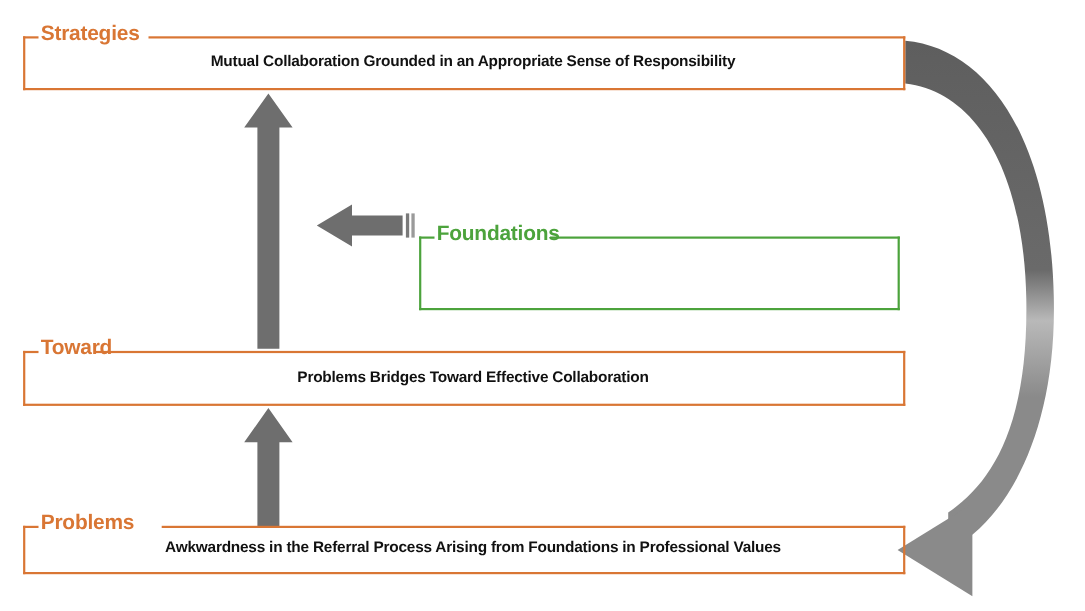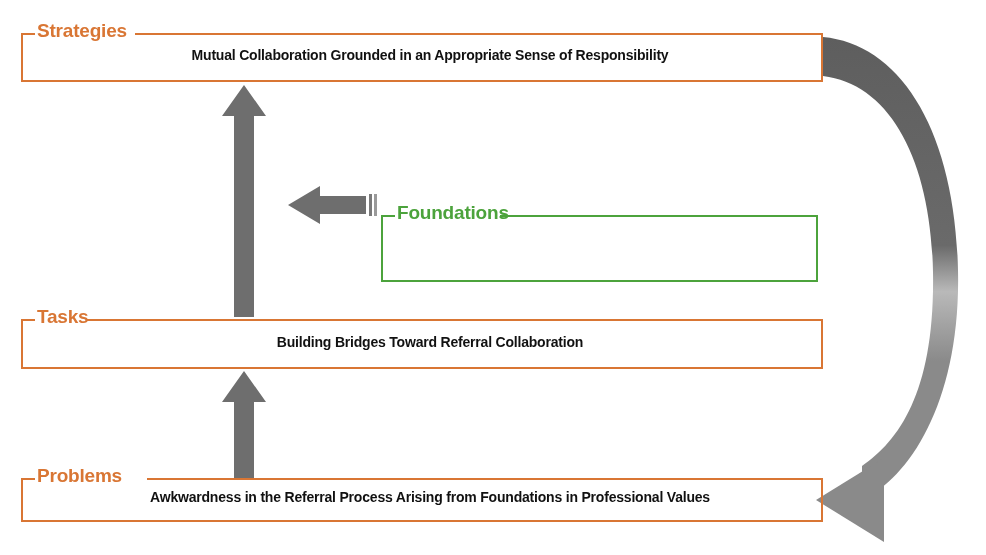--- a/index.html
+++ b/index.html
@@ -166,22 +166,22 @@
     <div class="frame"></div>
     <div class="top-left-seg" style="width:14px;"></div>
     <div class="top-right-seg" style="width:318px;"></div>
     <div class="legend" style="left:16px;">Foundations</div>
   </div>
 
   <div class="fbox" id="box-tasks" style="left:21px; top:319px; width:802px; height:50px;">
     <div class="frame"></div>
     <div class="top-left-seg" style="width:14px;"></div>
     <div class="top-right-seg" style="width:736px;"></div>
-    <div class="legend" style="left:16px;">Tasks</div>
-    <div class="body-text" style="top:15px;">Building Bridges Toward Referral Collaboration</div>
+    <div class="legend" style="left:16px;">Toward</div>
+    <div class="body-text" style="top:15px;">Problems Bridges Toward Effective Collaboration</div>
   </div>
 
   <div class="fbox" id="box-problems" style="left:21px; top:478px; width:802px; height:44px;">
     <div class="frame"></div>
     <div class="top-left-seg" style="width:14px;"></div>
     <div class="top-right-seg" style="width:676px;"></div>
     <div class="legend" style="left:16px;">Problems</div>
     <div class="body-text" style="top:11px;">Awkwardness in the Referral Process Arising from Foundations in Professional Values</div>
   </div>
 

